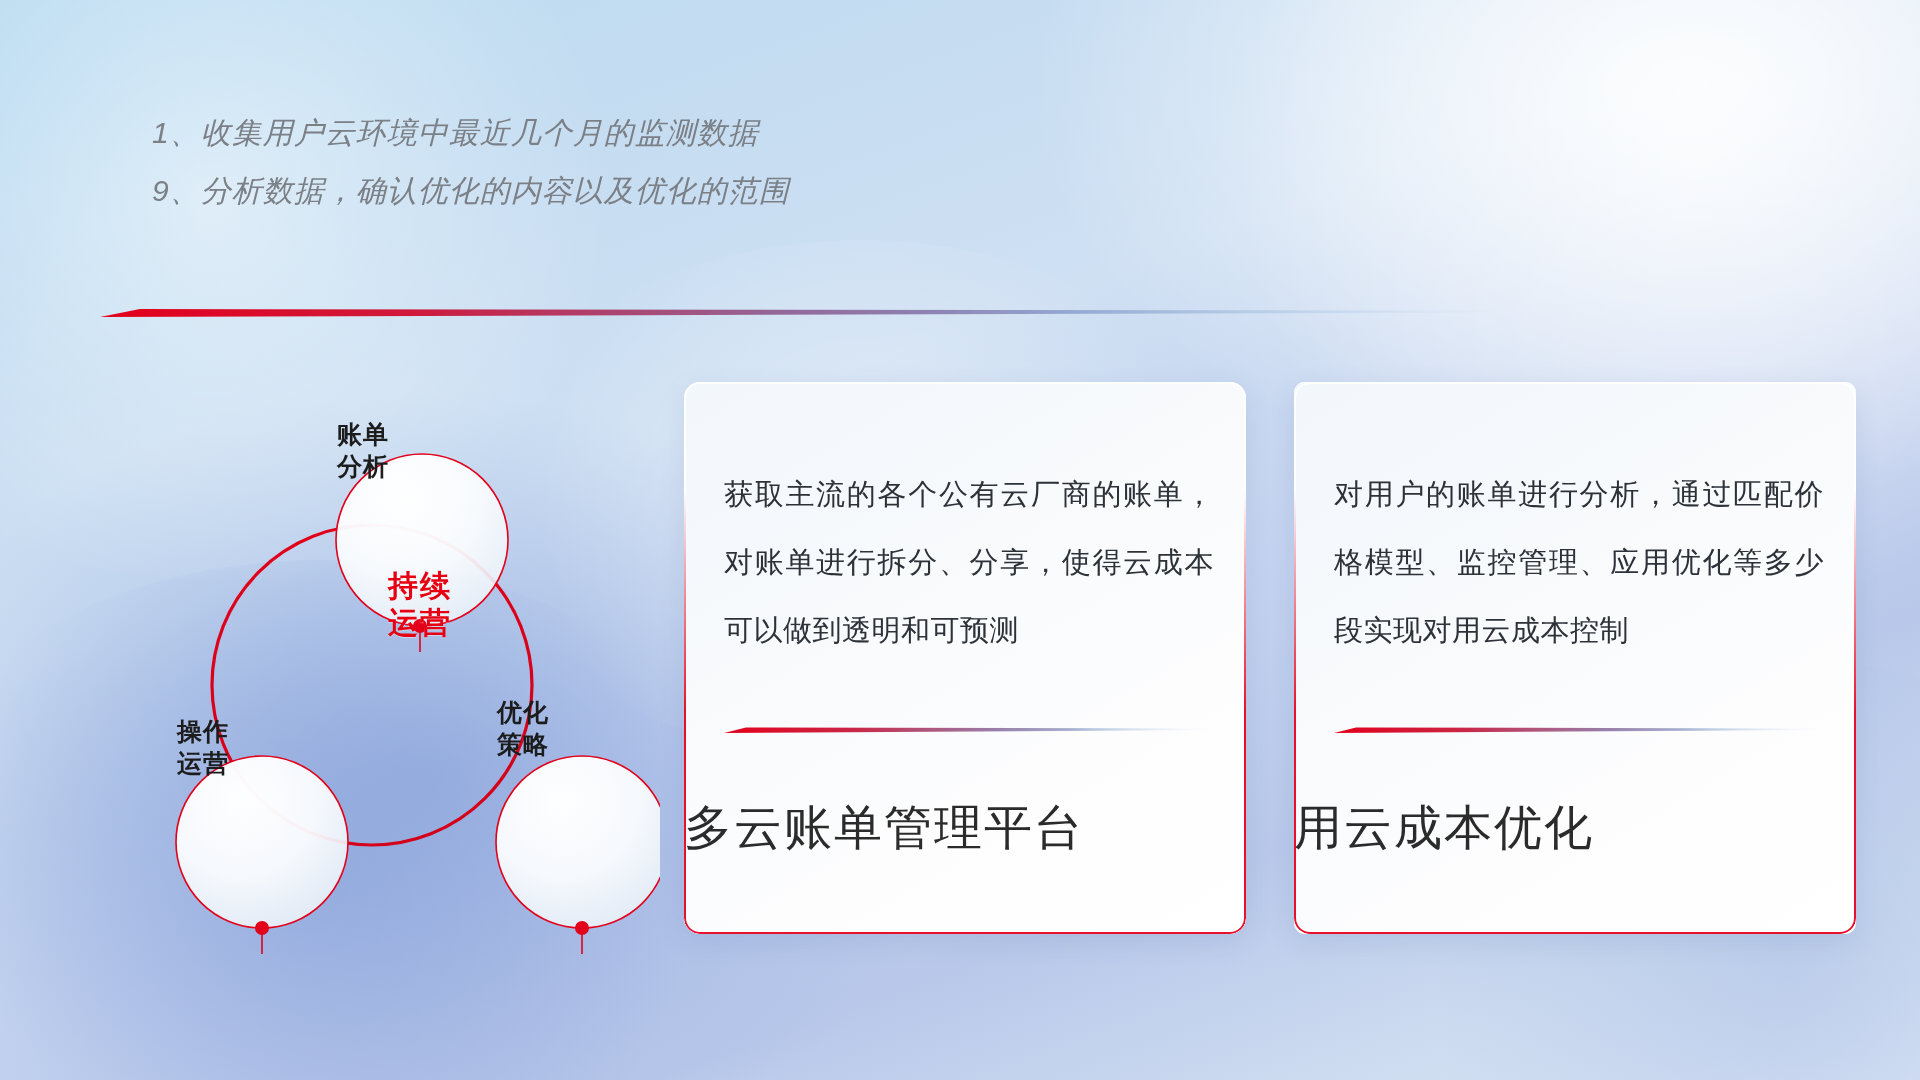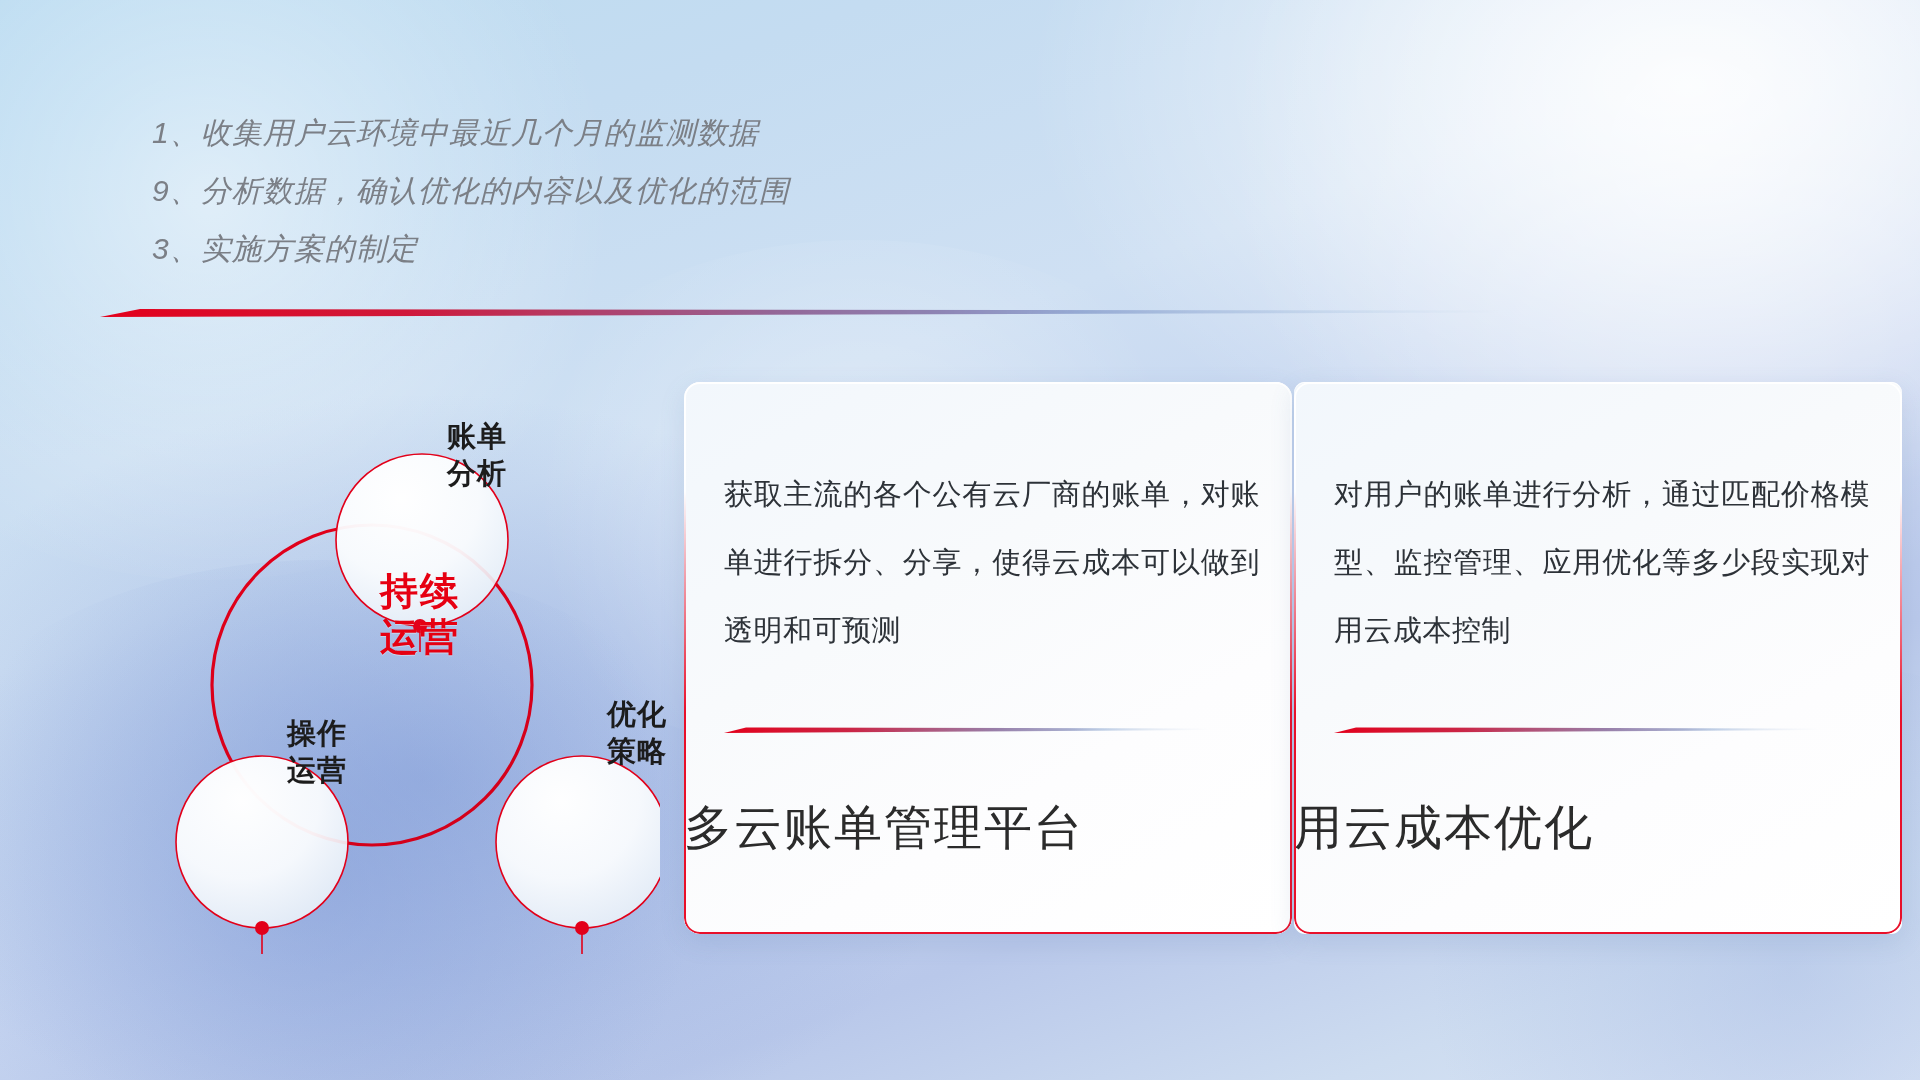--- a/index.html
+++ b/index.html
@@ -83,60 +83,59 @@
     position: absolute;
     left: 90px;
     top: 340px;
     width: 570px;
     height: 620px;
   }
   .diagram svg { display: block; }
 
   .node-label {
     position: absolute;
-    text-align: right;
+    text-align: left;
     color: #1c1c1c;
-    font-size: 29px;
+    font-size: 25px;
     font-weight: bold;
     line-height: 1.28;
     white-space: pre-line;
     letter-spacing: 1px;
   }
   .node-billing  { left: 247px; top: 78px;  width: 170px; }
   .node-ops      { left: 87px;  top: 375px; width: 170px; }
   .node-strategy { left: 407px; top: 356px; width: 170px; }
 
   .center-label {
     position: absolute;
     left: 225px;
     top: 228px;
     width: 210px;
     text-align: center;
     color: #e60012;
-    font-size: 38px;
+    font-size: 30px;
     font-weight: bold;
     line-height: 1.22;
     white-space: pre-line;
     letter-spacing: 2px;
     text-shadow: 0 1px 0 rgba(255,255,255,0.35);
   }
 
   
   .card {
     position: absolute;
     top: 382px;
     width: 562px;
     height: 552px;
     border-radius: 16px;
     background: linear-gradient(150deg, #f2f7fc 0%, #f8fafc 38%, #fdfdfe 68%, #ffffff 100%);
     box-shadow:
       0 8px 26px rgba(80,110,160,0.14),
       0 1px 0 rgba(255,255,255,0.9) inset;
     overflow: hidden;
-    padding-left: 46px;
   }
   .card-1 { left: 684px; }
   .card-2 { left: 1294px; border-radius: 11px; }
 
   
   .card-border {
     position: absolute;
     inset: 0;
     border-radius: 16px;
     border: 2px solid #e8102a;
@@ -196,21 +195,20 @@
 
   <div class="blob blob-a"></div>
   <div class="blob blob-b"></div>
   <div class="blob blob-c"></div>
   <div class="blob blob-d"></div>
   <div class="blob blob-e"></div>
 
   <div class="list list-left">
     <span class="list-item">1、收集用户云环境中最近几个月的监测数据</span>
     <span class="list-item">9、分析数据，确认优化的内容以及优化的范围</span>
-    <span class="list-item">3、实施方案的制定</span>
   </div>
 
 
   <div class="divider-wrap">
     <svg width="1400" height="14" viewBox="0 0 1400 14" xmlns="http://www.w3.org/2000/svg">
       <defs>
         <linearGradient id="divGrad" x1="0" y1="0" x2="1" y2="0">
           <stop offset="0%" stop-color="#e3001b"></stop>
           <stop offset="22%" stop-color="#cf1033"></stop>
           <stop offset="48%" stop-color="#8e5a8e"></stop>

